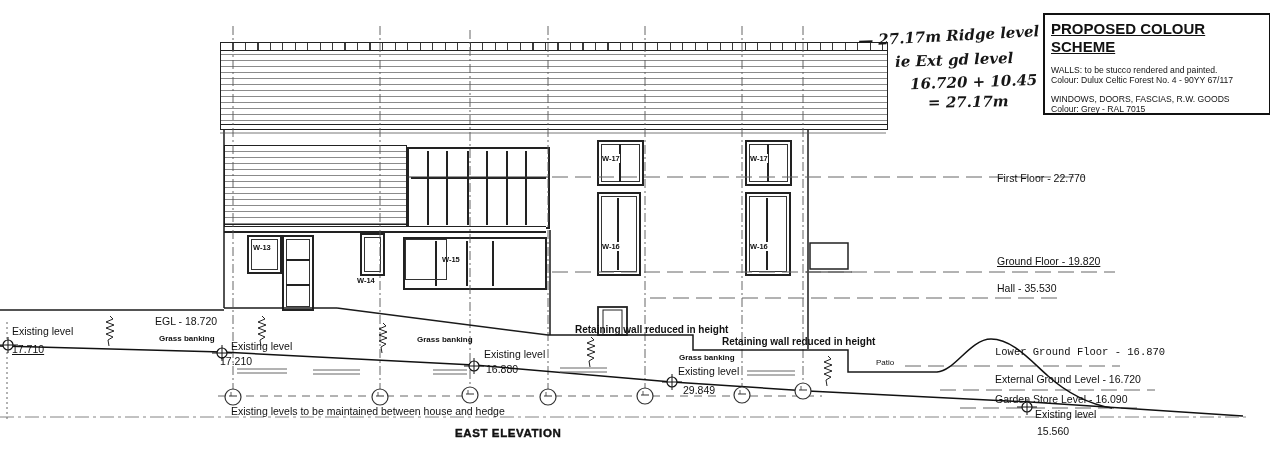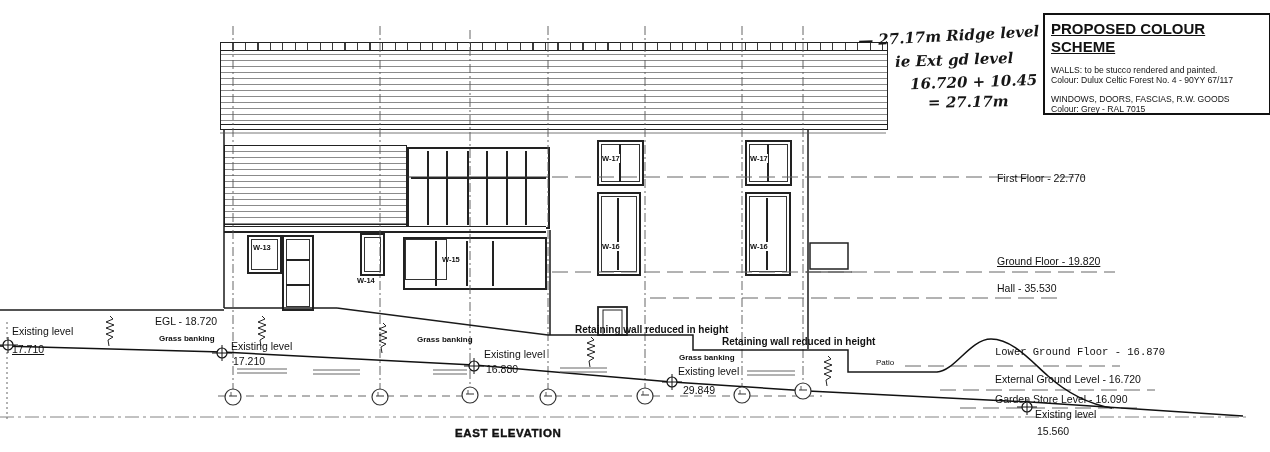--- a/index.html
+++ b/index.html
@@ -232,30 +232,31 @@
   <div class="lbl" style="left:995px;top:374px;">External Ground Level - 16.720</div>
   <div class="lbl" style="left:995px;top:394px;">Garden Store Level - 16.090</div>
   <div class="lbl" style="left:1035px;top:409px;">Existing level</div>
   <div class="lbl" style="left:1037px;top:426px;">15.560</div>
 
   <div class="lbl" style="left:12px;top:326px;">Existing level</div>
   <div class="lbl" style="left:12px;top:344px;text-decoration:underline;">17.710</div>
   <div class="lbl" style="left:155px;top:316px;">EGL - 18.720</div>
   <div class="lbl small" style="left:159px;top:335px;font-weight:700;">Grass banking</div>
   <div class="lbl" style="left:231px;top:341px;">Existing level</div>
-  <div class="lbl" style="left:233px;top:356px;">17.210</div>
+  <div class="lbl" style="left:220px;top:356px;">17.210</div>
   <div class="lbl small" style="left:417px;top:336px;font-weight:700;">Grass banking</div>
   <div class="lbl" style="left:484px;top:349px;">Existing level</div>
   <div class="lbl" style="left:486px;top:364px;">16.880</div>
   <div class="lbl tiny" style="left:575px;top:325px;font-weight:700;">Retaining wall reduced in height</div>
   <div class="lbl tiny" style="left:722px;top:337px;font-weight:700;">Retaining wall reduced in height</div>
   <div class="lbl small" style="left:679px;top:354px;font-weight:700;">Grass banking</div>
   <div class="lbl" style="left:678px;top:366px;">Existing level</div>
   <div class="lbl" style="left:683px;top:385px;">29.849</div>
   <div class="lbl small" style="left:876px;top:359px;">Patio</div>
+  <div class="lbl" style="left:231px;top:406px;">Existing levels to be maintained between house and hedge</div>
 
   <div class="lbl title-el" style="left:455px;top:427px;">EAST ELEVATION</div>
 
   <div class="handw" style="left:858px;top:27px;transform:rotate(-3deg);">— 27.17m Ridge level</div>
   <div class="handw" style="left:895px;top:51px;transform:rotate(-2deg);">ie Ext gd level</div>
   <div class="handw" style="left:910px;top:73px;transform:rotate(-2deg);">16.720 + 10.45</div>
   <div class="handw" style="left:928px;top:93px;transform:rotate(-1deg);">= 27.17m</div>
 
   <div id="colour-box">
     <div class="cb-title">PROPOSED COLOUR SCHEME</div>

